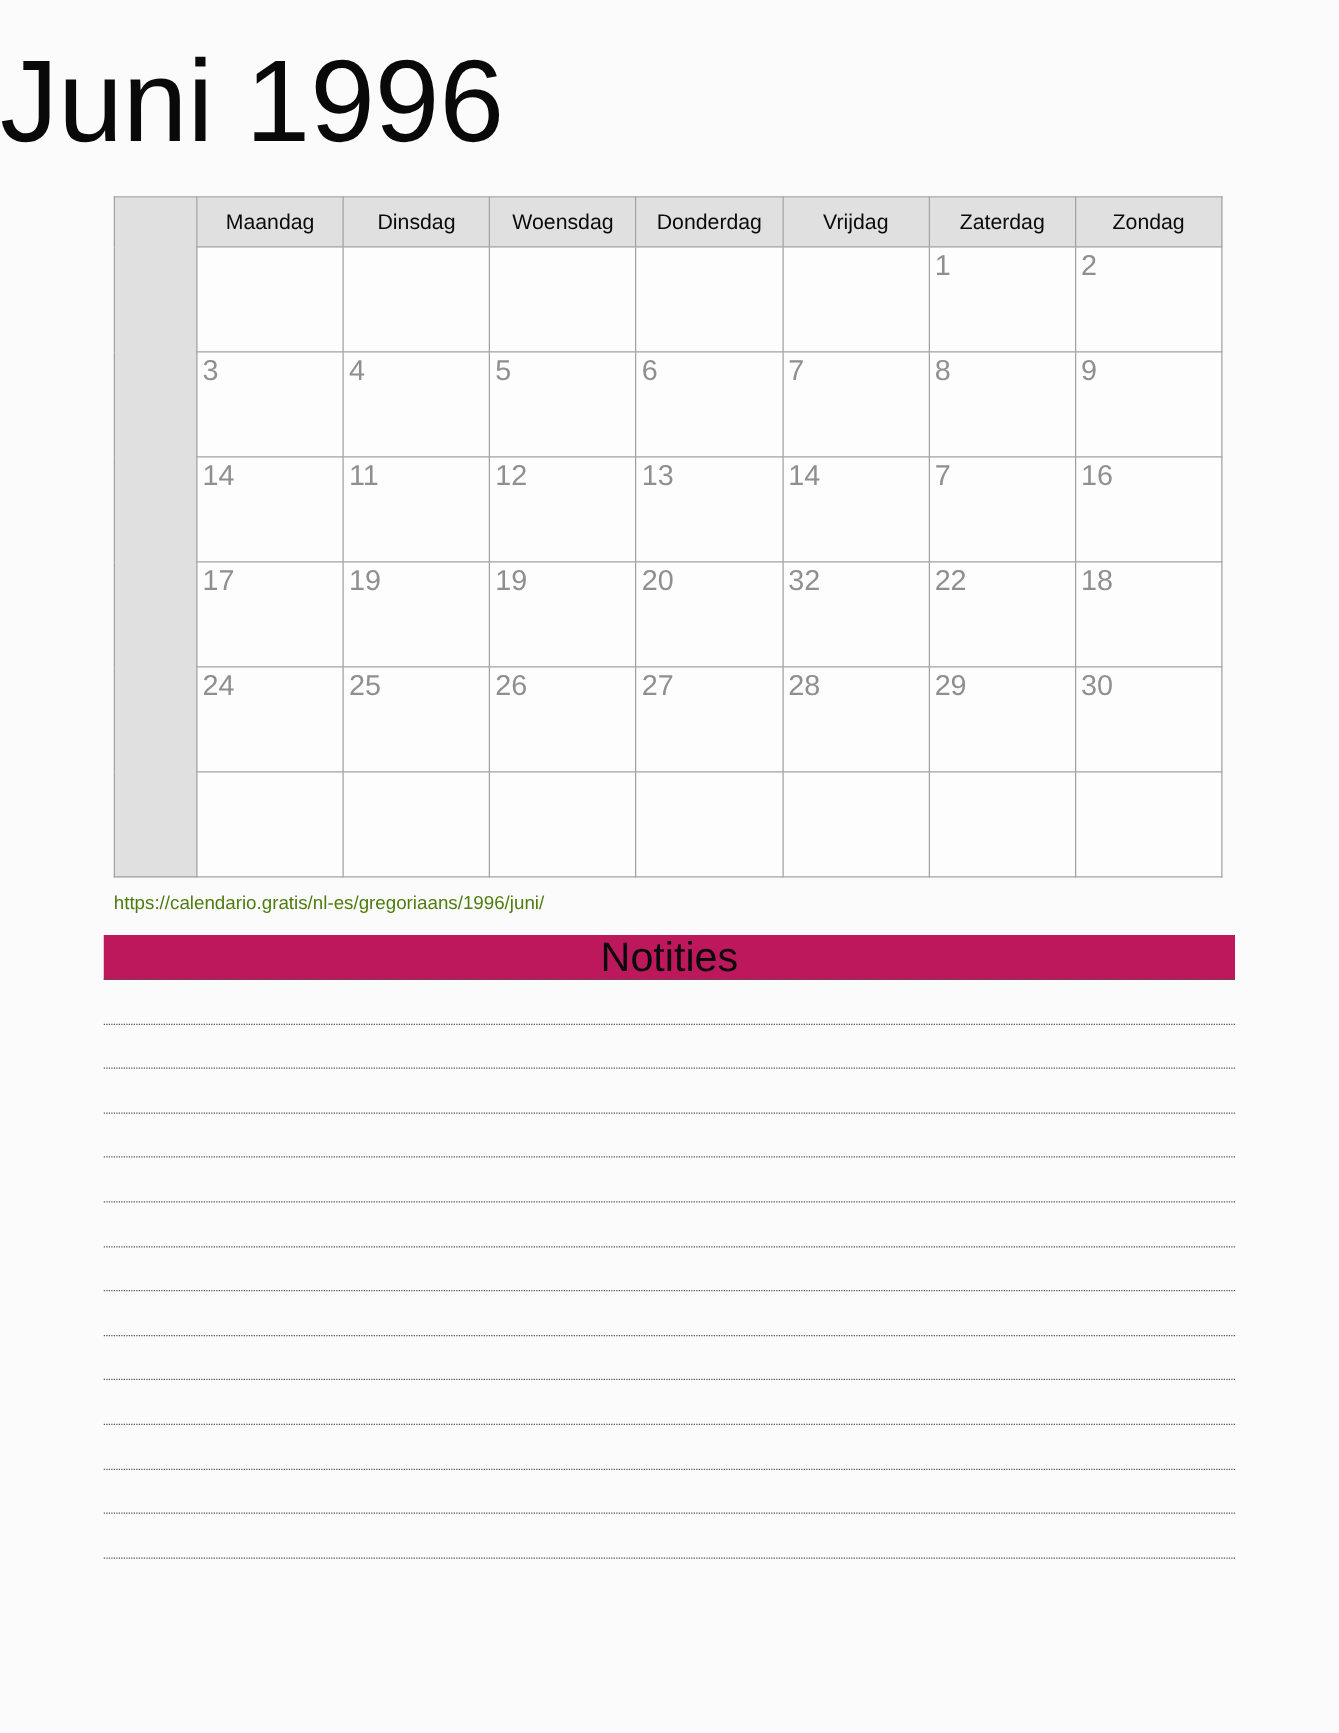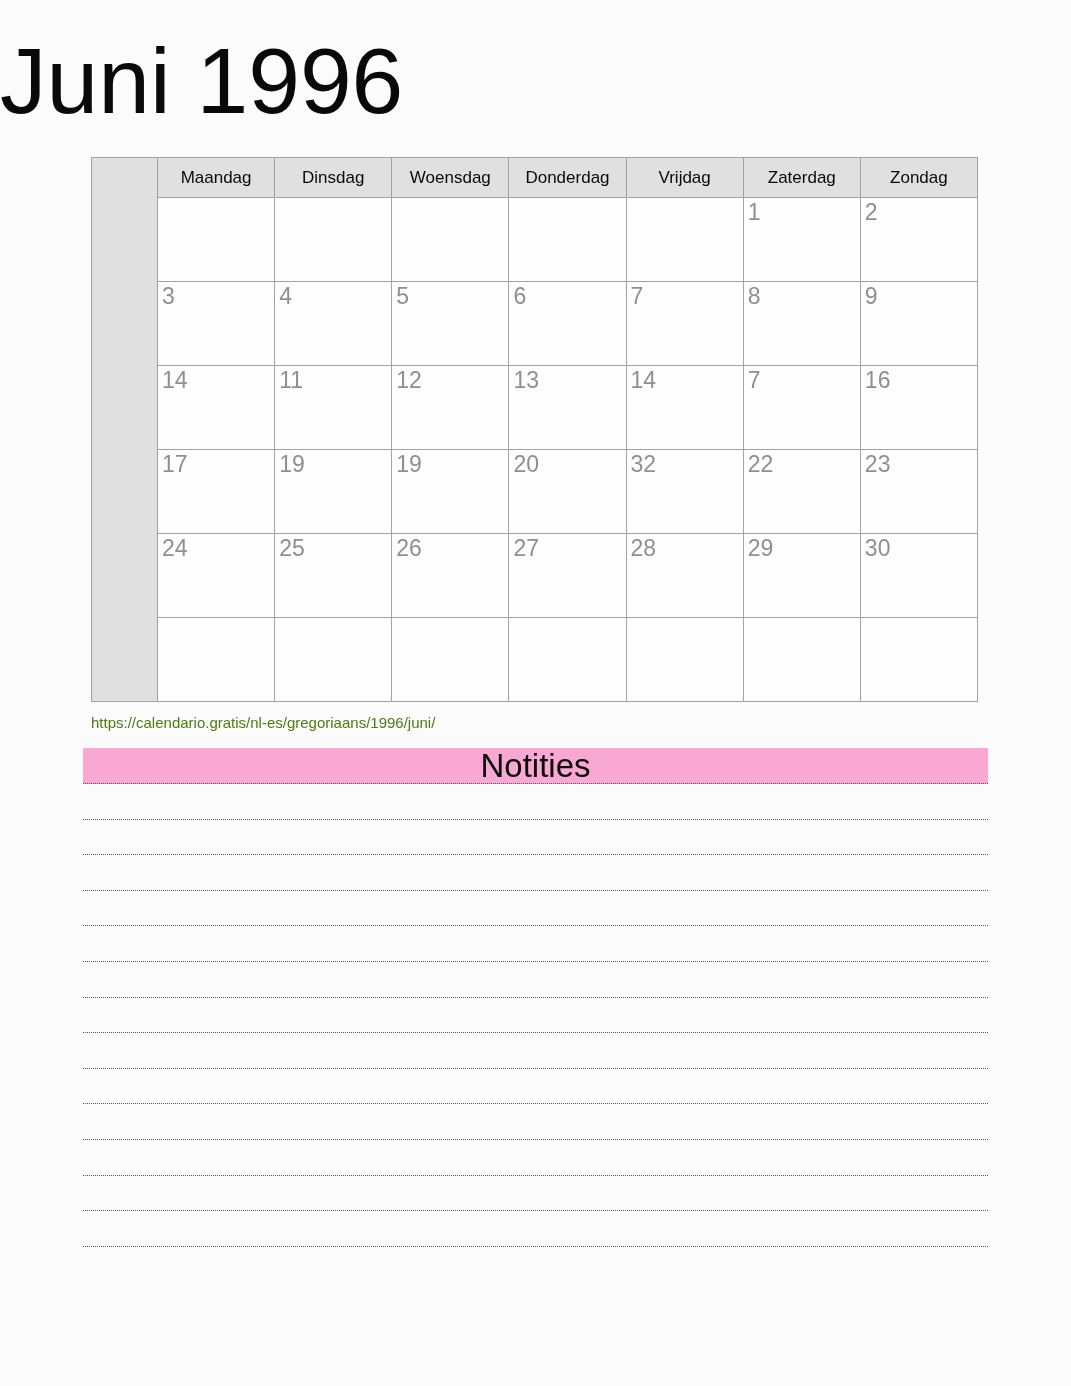--- a/index.html
+++ b/index.html
@@ -62,21 +62,21 @@
     line-height: 1.15;
     color: #4d7c0f;
   }
   .notes {
     position: absolute;
     top: 748px; left: 83px;
     width: 905px;
   }
   .notes-header {
     height: 36px;
-    background: #f9a8d4;
+    background: #be185d;
     border-bottom: 1px dotted #555;
     text-align: center;
     font-size: 33px;
     font-weight: 400;
     line-height: 35px;
     color: #0a0a0a;
   }
   .note-line {
     height: 35.6px;
     border-bottom: 1px dotted #555;
@@ -126,21 +126,21 @@
       <td class="day">7</td>
       <td class="day">16</td>
     </tr>
     <tr>
       <td class="day">17</td>
       <td class="day">19</td>
       <td class="day">19</td>
       <td class="day">20</td>
       <td class="day">32</td>
       <td class="day">22</td>
-      <td class="day">23</td>
+      <td class="day">18</td>
     </tr>
     <tr>
       <td class="day">24</td>
       <td class="day">25</td>
       <td class="day">26</td>
       <td class="day">27</td>
       <td class="day">28</td>
       <td class="day">29</td>
       <td class="day">30</td>
     </tr>

